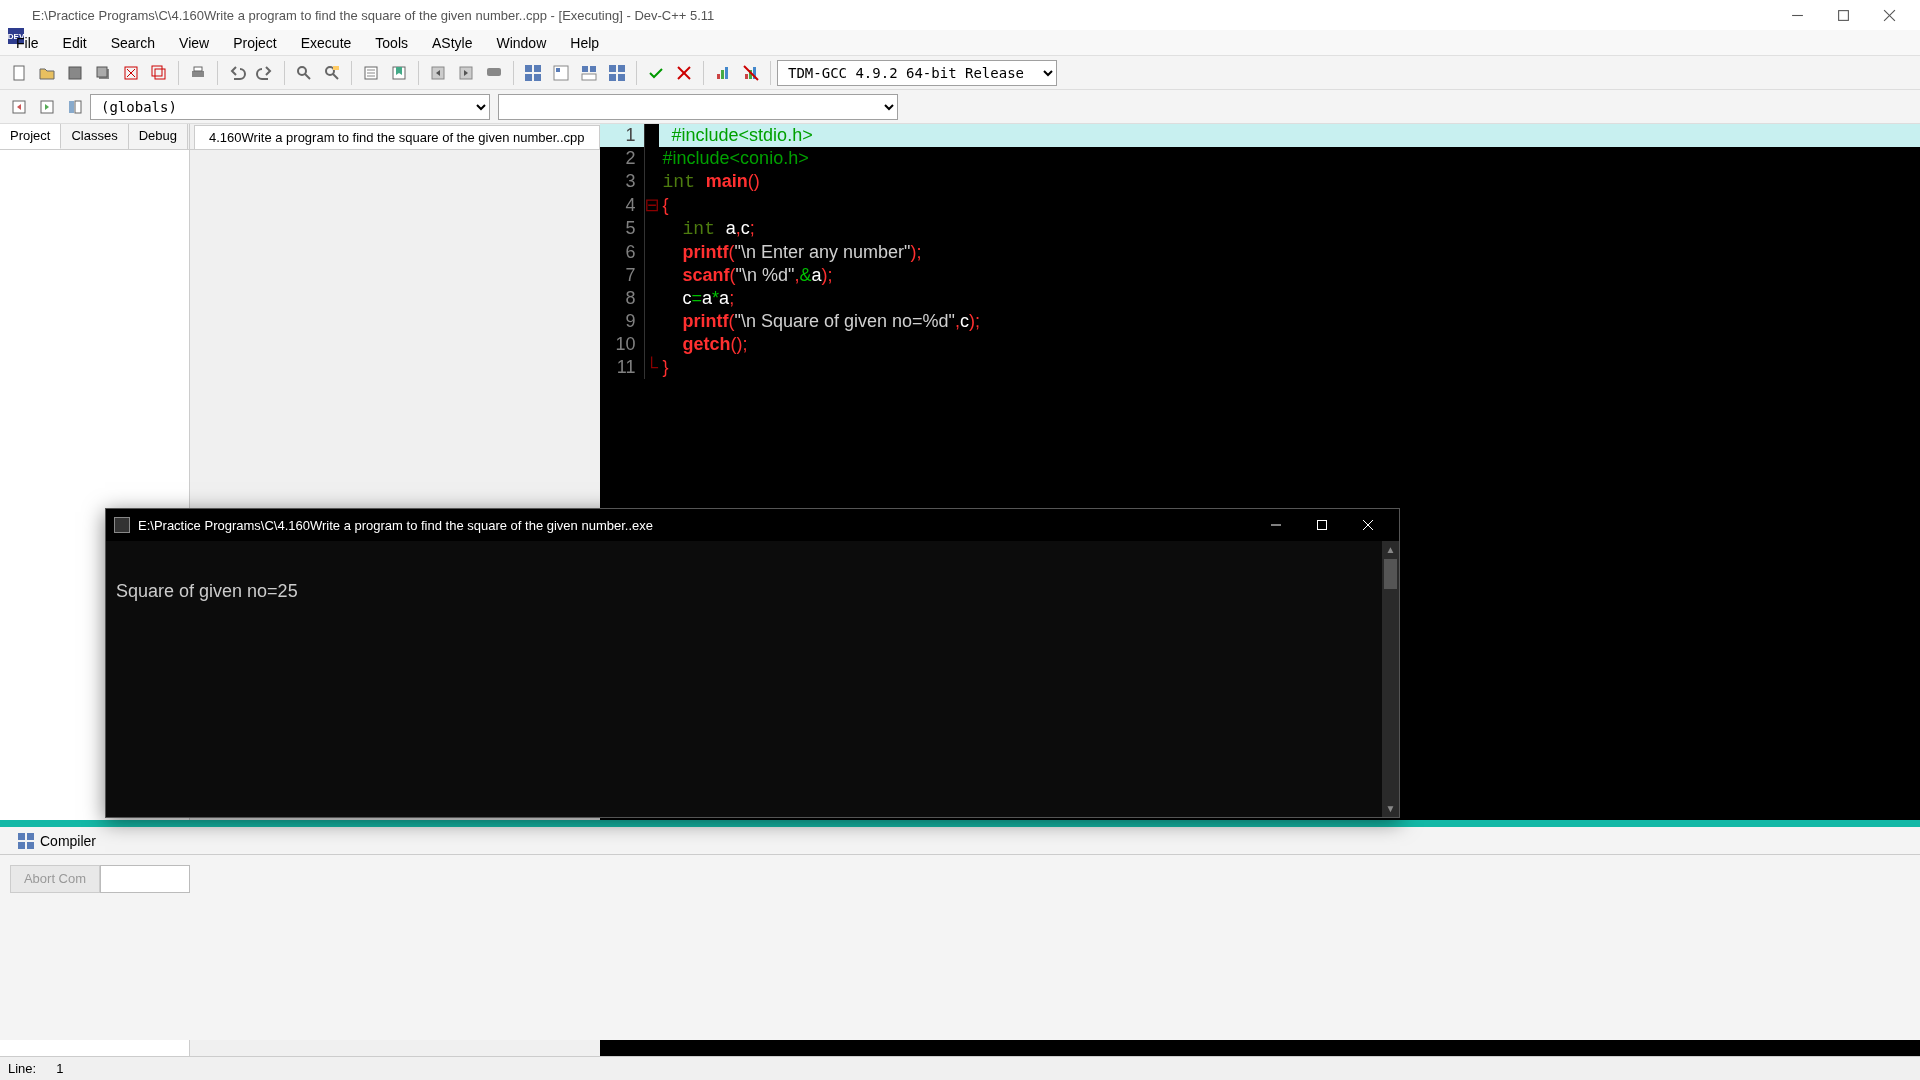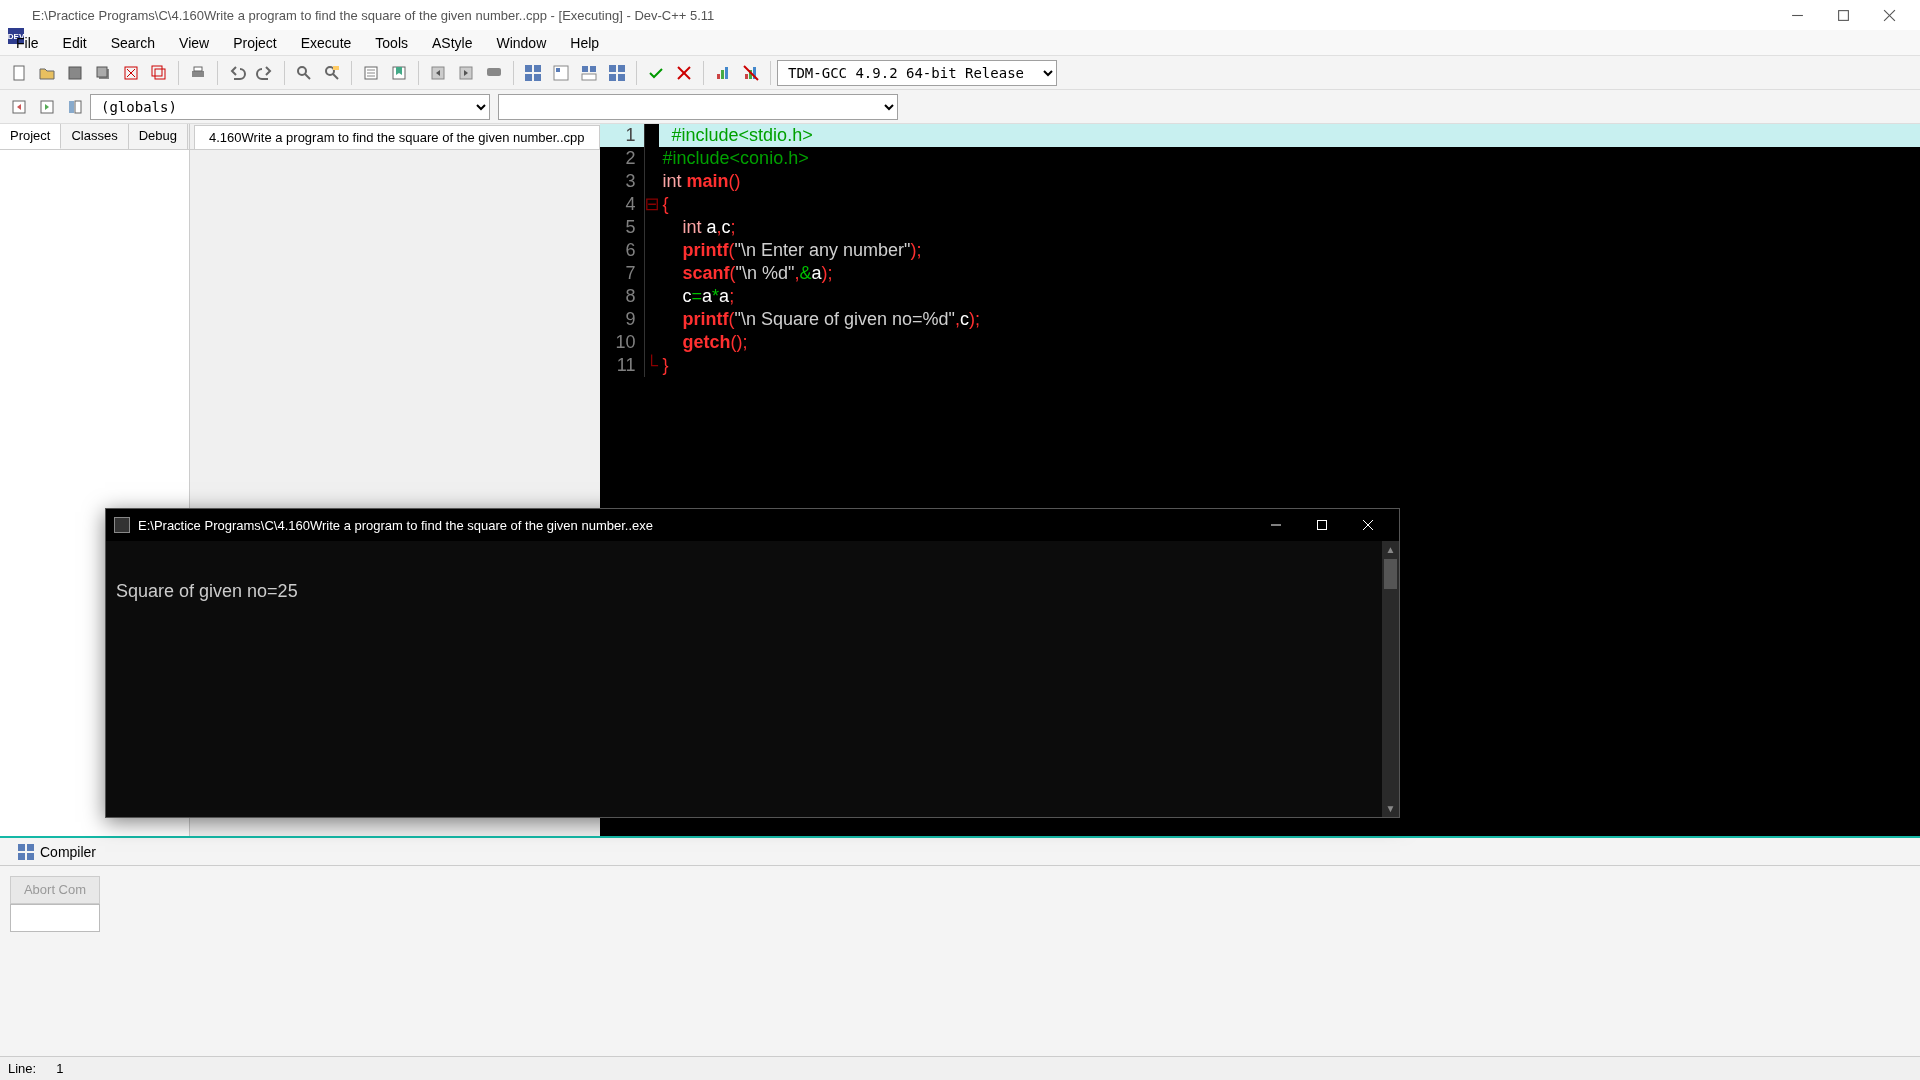--- a/index.html
+++ b/index.html
@@ -41,33 +41,33 @@
   .file-tab { padding: 4px 14px; background: #fff; border: 1px solid #ccc; border-bottom: none; margin-left: 4px; cursor: pointer; }
 
   .code-editor { flex: 1; background: #000; font-family: Consolas, monospace; font-size: 18px; line-height: 23px; overflow: auto; position: relative; }
   .code-line { display: flex; }
   .gutter { width: 45px; background: #000; color: #808080; text-align: right; padding-right: 8px; user-select: none; border-right: 1px solid #333; }
   .gutter.highlight { background: #c8f0f0; color: #444; }
   .fold { width: 14px; text-align: center; color: #8b0000; }
   .code-content { padding-left: 4px; white-space: pre; flex: 1; }
   .code-content.highlight { background: #c8f0f0; padding-left: 13px; }
   .tok-pre   { color: #00a000; }
-  .tok-kw    { color: #fca5a5; }
+  .tok-kw    { color: #4d7c0f; font-family: Liberation Mono, monospace; }
   .tok-func  { color: #ff3030; font-weight: bold; }
   .tok-id    { color: #fff; }
   .tok-punc  { color: #ff3030; }
   .tok-str   { color: #d0d0d0; }
   .tok-op    { color: #00c000; }
   .tok-brace { color: #ff3030; }
 
   
-  .bottom-panel { position: absolute; left: 0; bottom: 24px; height: 220px; width: 1920px; background: #f4f4f4; border-top: 2px solid #14b8a6; display: flex; flex-direction: column; }
+  .bottom-panel { position: absolute; left: 0; bottom: 40px; height: 220px; width: 1920px; background: #f4f4f4; border-top: 7px solid #14b8a6; display: flex; flex-direction: column; }
   .bottom-tabs { height: 28px; display: flex; align-items: center; font-size: 14px; padding-left: 6px; border-bottom: 1px solid #ccc; }
   .bottom-tab { padding: 4px 12px; display: flex; align-items: center; gap: 6px; }
-  .bottom-body { flex: 1; padding: 10px; display: flex; flex-direction: column; }
+  .bottom-body { flex: 1; padding: 10px; display: flex; flex-direction: row; }
   .abort-btn { width: 90px; height: 28px; background: #e8e8e8; border: 1px solid #ccc; color: #999; font-size: 13px; text-align: center; line-height: 26px; }
   .progress-box { width: 90px; height: 28px; border: 1px solid #bbb; background: #fff; }
   .shorten-row { display: flex; align-items: center; gap: 6px; font-size: 13px; }
   .shorten-row input { width: 14px; height: 14px; }
 
   
   .statusbar { position: absolute; left: 0; bottom: 0; width: 1920px; height: 24px; background: #f0f0f0; border-top: 1px solid #ccc; display: flex; align-items: center; padding: 0 8px; font-size: 13px; gap: 20px; }
 
   
   .console-window { position: absolute; left: 105px; top: 508px; width: 1295px; height: 310px; background: #0c0c0c; border: 1px solid #555; box-shadow: 0 4px 20px rgba(0,0,0,.5); display: flex; flex-direction: column; }

